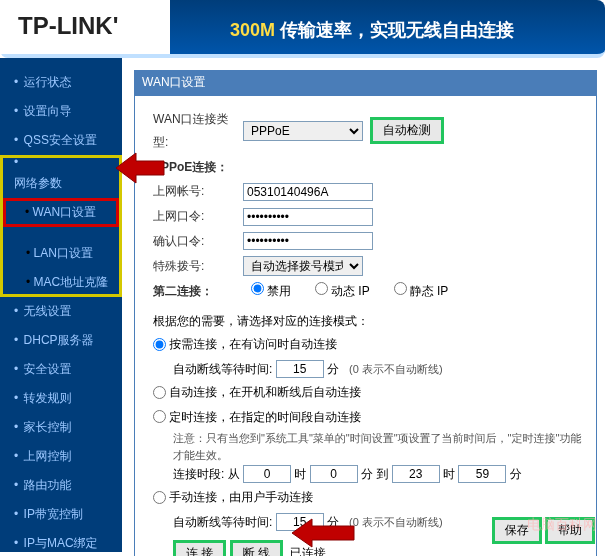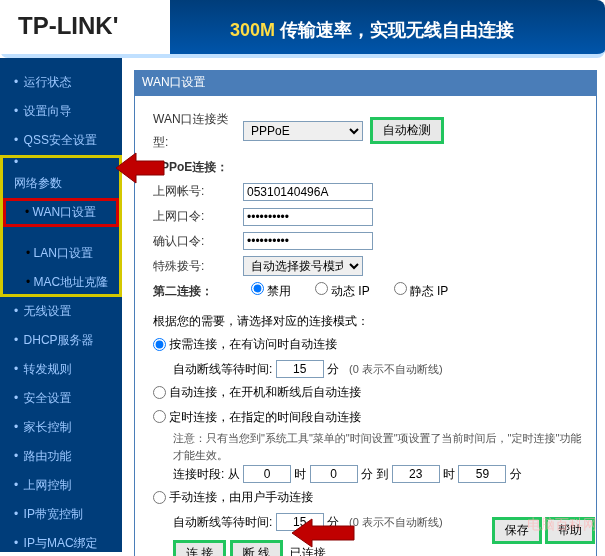--- a/index.html
+++ b/index.html
@@ -69,25 +69,25 @@
     <li><a>设置向导</a></li>
     <li><a>QSS安全设置</a></li>
     <li class="highlight-yellow" style="padding-top:0;padding-bottom:0">
       <div style="padding:6px 0"><a>网络参数</a></div>
       <div class="highlight-red" style="margin:0 -5px 12px -11px;padding:6px 6px 6px 22px">• <a>WAN口设置</a></div>
       <div style="padding:6px 0 6px 12px">• <a>LAN口设置</a></div>
       <div style="padding:6px 0 6px 12px">• <a>MAC地址克隆</a></div>
     </li>
     <li><a>无线设置</a></li>
     <li><a>DHCP服务器</a></li>
+    <li><a>安全设置</a></li>
     <li><a>转发规则</a></li>
-    <li><a>安全设置</a></li>
     <li><a>家长控制</a></li>
+    <li><a>上网控制</a></li>
     <li><a>路由功能</a></li>
-    <li><a>上网控制</a></li>
     <li><a>IP带宽控制</a></li>
     <li><a>IP与MAC绑定</a></li>
     <li><a>动态DNS</a></li>
 
   </ul>
 
   <div class="main">
     <div class="panel-title">WAN口设置</div>
     <div class="panel-body">
       <div class="row">

